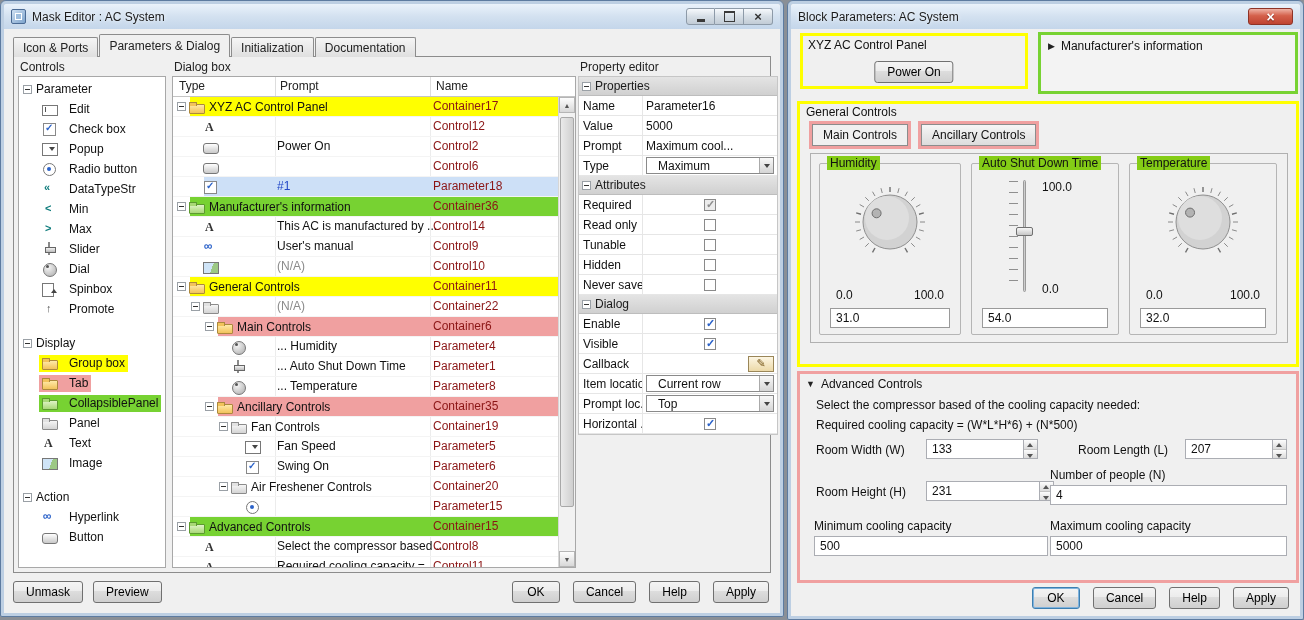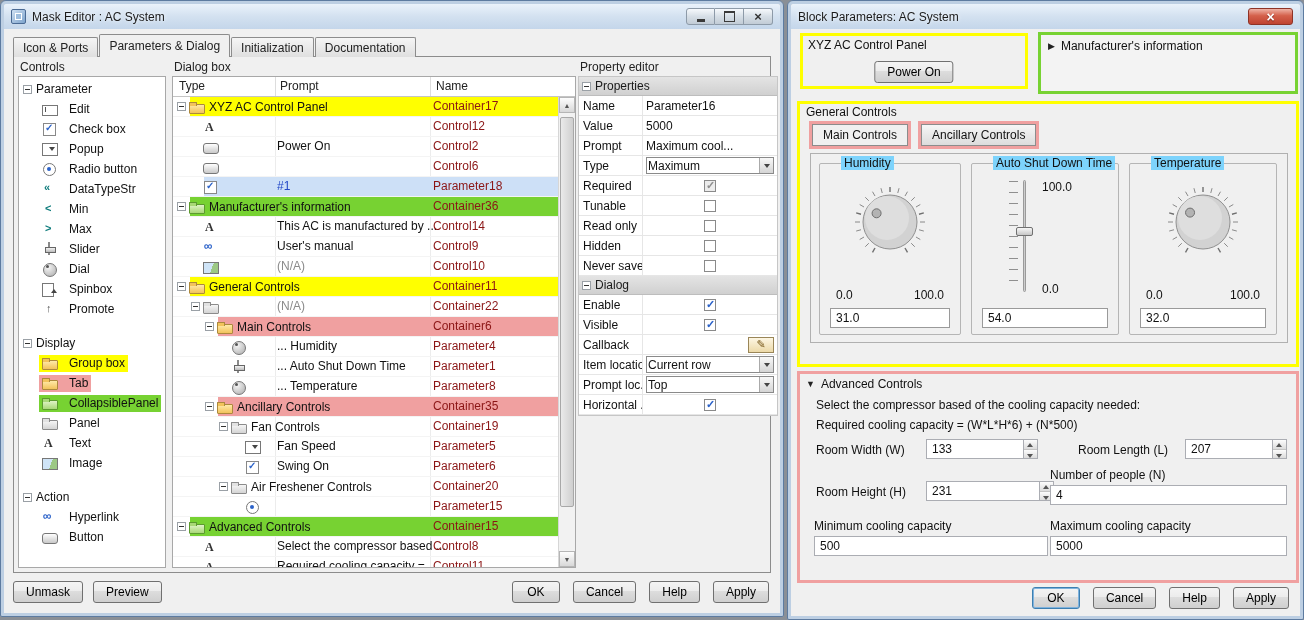--- a/index.html
+++ b/index.html
@@ -107,21 +107,21 @@
   #prop-grid{position:absolute;left:564px;top:19px;width:200px;background:#fff;border:1px solid #c6c6c6}
   .psec{height:19px;background:linear-gradient(#e4e4e4,#d0d0d0);border-bottom:1px solid #bdbdbd;display:flex;align-items:center;gap:4px;padding-left:3px;color:#1a1a1a}
   .prow{height:20px;border-bottom:1px solid #e6e6e6;display:flex}
   .plabel{width:64px;border-right:1px solid #e6e6e6;padding-left:4px;display:flex;align-items:center;white-space:nowrap;overflow:hidden}
   .pvalue{flex:1;display:flex;align-items:center;padding:1px 3px;position:relative;overflow:hidden;white-space:nowrap}
   .pvalue.center{justify-content:center}
   .pcheck{width:12px;height:12px;border:1px solid #8a8a8a;background:#fff;position:relative;display:inline-block}
   .pcheck.checked::after{content:"✓";position:absolute;left:1px;top:-2px;font-size:11px;font-weight:bold;color:#2b62c9}
   .pcheck.disabled{background:#ececec}
   .pcheck.disabled.checked::after{color:#8f8f8f}
-  .dd{flex:1;height:17px;border:1px solid #8a8a8a;background:#fff;display:flex;align-items:center;padding-left:1px;position:relative;overflow:hidden}
+  .dd{flex:1;height:17px;border:1px solid #8a8a8a;background:#fff;display:flex;align-items:center;padding-left:11px;position:relative;overflow:hidden}
   .ddbtn{position:absolute;right:0;top:0;bottom:0;width:14px;background:linear-gradient(#f8f8f8,#d5d5d5);border-left:1px solid #aaa;display:flex;align-items:center;justify-content:center}
   .ddbtn::after{content:"";border:3px solid transparent;border-top:4px solid #444;margin-top:4px}
   .editbtn{margin-left:auto;width:26px;height:16px;border:1px solid #9a8658;background:linear-gradient(#fdf6e3,#ecd9a8);display:flex;align-items:center;justify-content:center}
   .editbtn::after{content:"✎";color:#7a5b1e;font-size:11px}
 
   #me-btns-left{position:absolute;left:8px;top:551px;display:flex;gap:10px}
   #me-btns-right{position:absolute;right:10px;top:551px;display:flex;gap:13px}
 
   
   .hlbox{position:absolute}
@@ -132,21 +132,21 @@
   .collhdr{position:absolute;left:7px;top:4px;display:flex;align-items:center;gap:6px;white-space:nowrap}
   .arrow{font-size:9px;color:#222}
   #gen-panel{left:5px;top:71px;width:502px;height:266px;border:3px solid #ffff00}
   #gen-panel .cap{position:absolute;left:6px;top:1px}
   #bp-tabs{position:absolute;left:9px;top:17px;display:flex;gap:7px}
   .bptabw{border:3px solid #f0a0a0}
   .bptab{height:22px;padding:0 10px;display:flex;align-items:center;border:1px solid #8c8c8c;background:linear-gradient(#f6f6f6,#dcdcdc)}
   .bptab.active{background:#f0f0f0}
   #tabbox{position:absolute;left:10px;top:49px;width:478px;height:190px;border:1px solid #b0b0b0}
   .gbox{position:absolute;border:1px solid #b5b5b5;border-radius:2px}
-  .glegend{position:absolute;top:-8px;left:21px;background:#7dd3fc;padding:0 3px;white-space:nowrap}
+  .glegend{position:absolute;top:-8px;left:7px;background:#84cc16;padding:0 3px;white-space:nowrap}
   #box-humidity{left:8px;top:9px;width:142px;height:172px}
   #box-asd{left:160px;top:9px;width:148px;height:172px}
   #box-temp{left:318px;top:9px;width:148px;height:172px}
   .dialsvg{position:absolute;left:50%;transform:translateX(-50%);top:18px}
   .minmax{position:absolute;top:124px;left:0;right:0;display:flex;justify-content:space-between;padding:0 16px}
   .valfield{position:absolute;left:10px;right:10px;top:144px;height:20px;background:#fff;border:1px solid #9a9a9a;display:flex;align-items:center;padding-left:5px}
   .vslider{position:absolute;left:42px;top:16px;width:21px;height:112px}
   .vtrack{position:absolute;left:9px;top:0;bottom:0;width:3px;background:#cdcdcd;border:1px solid #9a9a9a;border-radius:2px}
   .vticks{position:absolute;left:-5px;top:1px;width:9px;height:110px;background:repeating-linear-gradient(to bottom,#8f8f8f 0 1px,transparent 1px 11px)}
   .vhandle{position:absolute;left:2px;width:17px;height:9px;background:linear-gradient(#f7f7f7,#c6c6c6);border:1px solid #707070;border-rad ius:2px;border-radius:2px}
@@ -552,34 +552,38 @@
           </div>
           <div class="prow">
             <div class="plabel">Type</div>
             <div class="pvalue">
               <div class="dd">
                 <span>Maximum</span>
                 <span class="ddbtn"></span>
               </div>
             </div>
           </div>
+          <div class="psec">
+            <span class="exp"></span>
+            <span>Attributes</span>
+          </div>
           <div class="prow">
             <div class="plabel">Required</div>
             <div class="pvalue center">
               <span class="pcheck checked disabled"></span>
             </div>
           </div>
           <div class="prow">
-            <div class="plabel">Tunable</div>
+            <div class="plabel">Read only</div>
             <div class="pvalue center">
               <span class="pcheck"></span>
             </div>
           </div>
           <div class="prow">
-            <div class="plabel">Read only</div>
+            <div class="plabel">Tunable</div>
             <div class="pvalue center">
               <span class="pcheck"></span>
             </div>
           </div>
           <div class="prow">
             <div class="plabel">Hidden</div>
             <div class="pvalue center">
               <span class="pcheck"></span>
             </div>
           </div>

